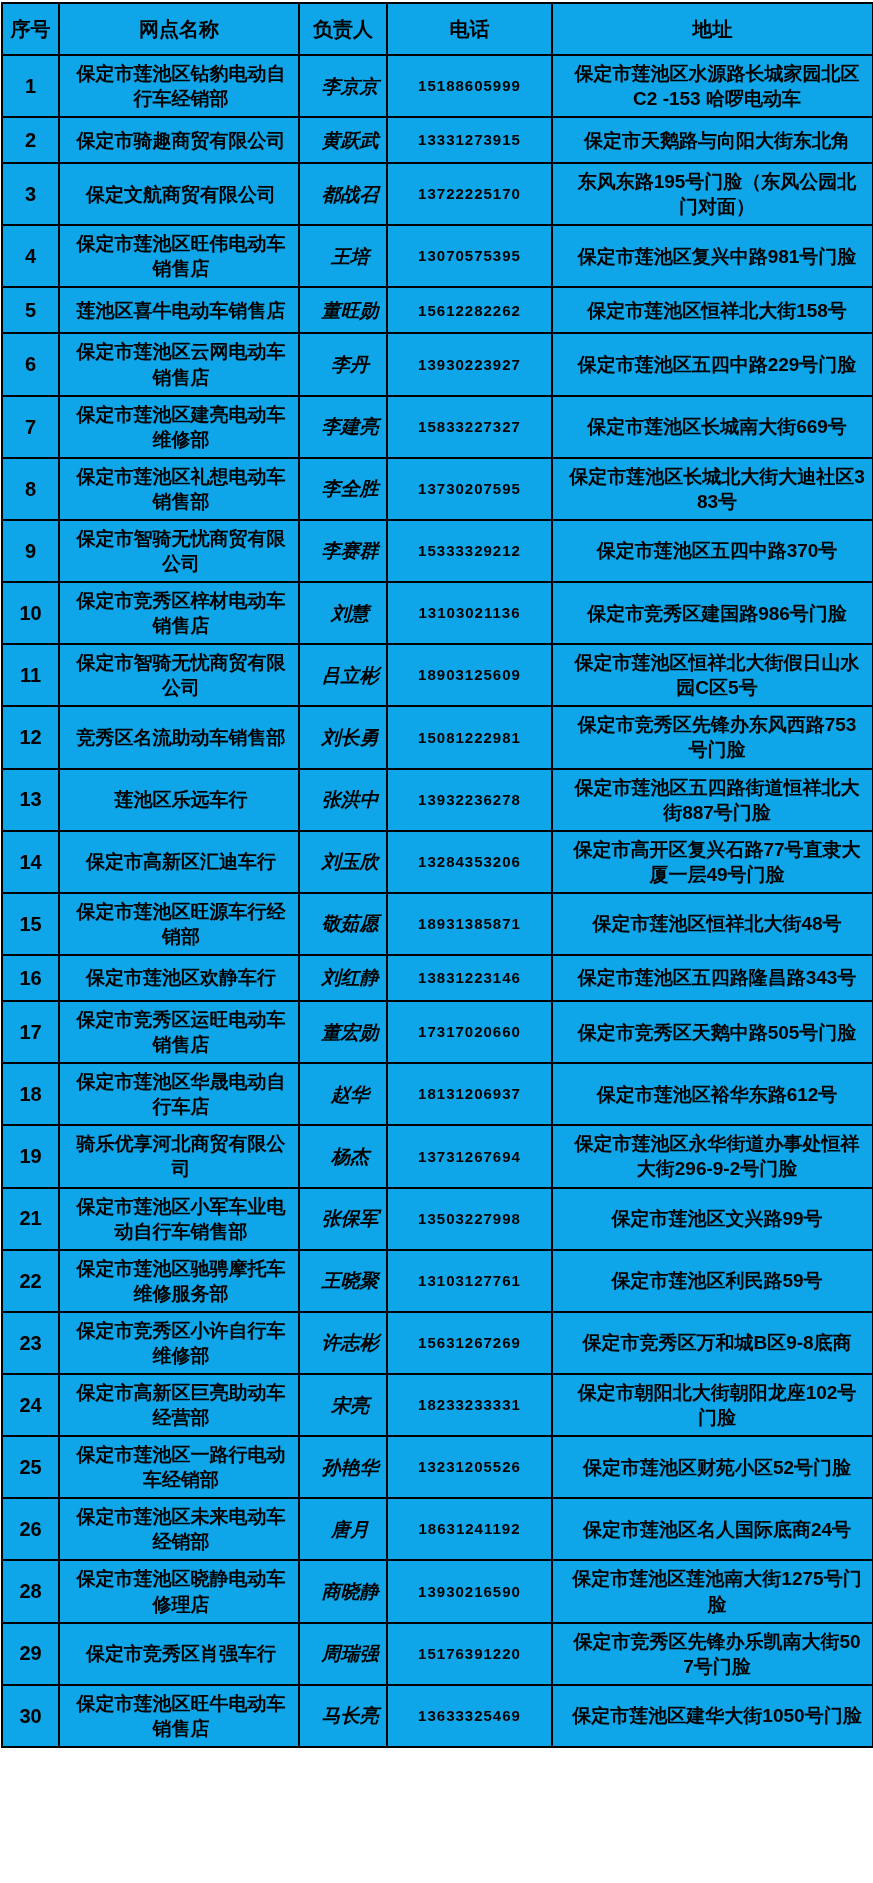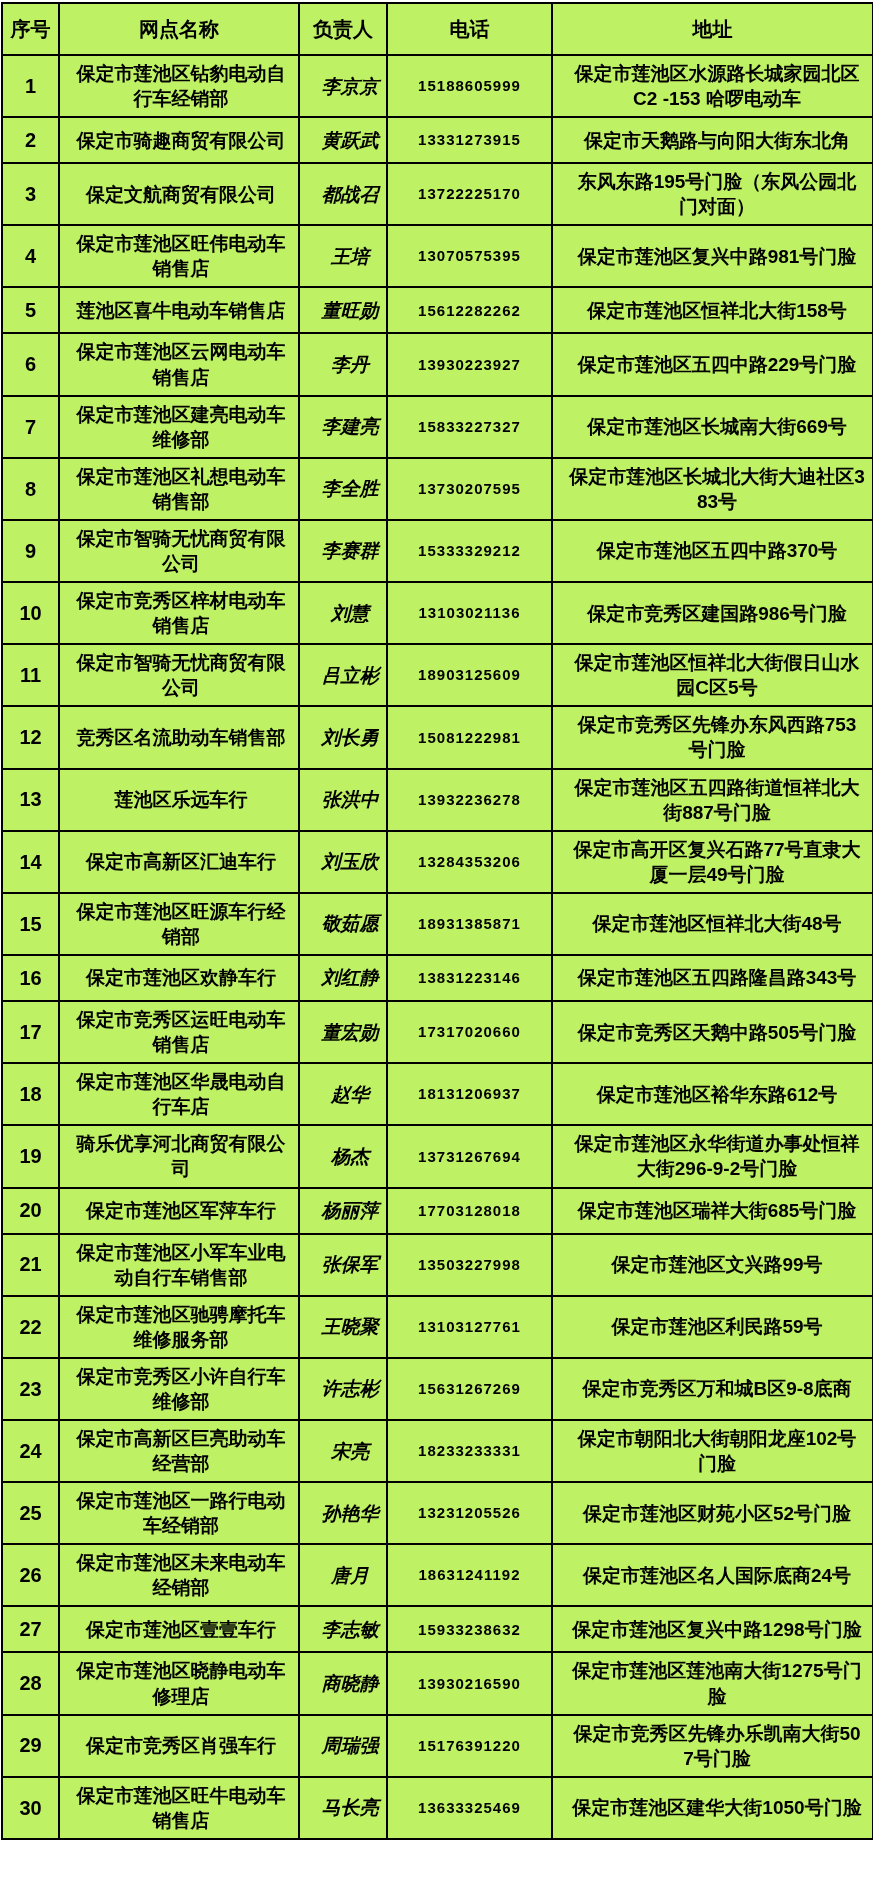--- a/index.html
+++ b/index.html
@@ -12,21 +12,21 @@
     width: 873px;
     min-height: 1883px;
     background: #ffffff;
     box-sizing: border-box;
     padding: 2px 1px;
   }
   table.dealer-table {
     border-collapse: collapse;
     table-layout: fixed;
     width: 871px;
-    background: #bef264;
+    background: #0ea5e9;
   }
   th, td {
     border: 2px solid #000000;
     text-align: center;
     vertical-align: middle;
     color: #000000;
     font-weight: bold;
     word-break: break-all;
     overflow-wrap: anywhere;
   }
@@ -196,27 +196,20 @@
           <td class="col-address">保定市莲池区裕华东路612号</td>
         </tr>
         <tr>
           <td class="col-no">19</td>
           <td class="col-name">骑乐优享河北商贸有限公司</td>
           <td class="col-person">杨杰</td>
           <td class="col-phone">13731267694</td>
           <td class="col-address">保定市莲池区永华街道办事处恒祥大街296-9-2号门脸</td>
         </tr>
         <tr>
-          <td class="col-no">20</td>
-          <td class="col-name">保定市莲池区军萍车行</td>
-          <td class="col-person">杨丽萍</td>
-          <td class="col-phone">17703128018</td>
-          <td class="col-address">保定市莲池区瑞祥大街685号门脸</td>
-        </tr>
-        <tr>
           <td class="col-no">21</td>
           <td class="col-name">保定市莲池区小军车业电动自行车销售部</td>
           <td class="col-person">张保军</td>
           <td class="col-phone">13503227998</td>
           <td class="col-address">保定市莲池区文兴路99号</td>
         </tr>
         <tr>
           <td class="col-no">22</td>
           <td class="col-name">保定市莲池区驰骋摩托车维修服务部</td>
           <td class="col-person">王晓聚</td>
@@ -245,27 +238,20 @@
           <td class="col-address">保定市莲池区财苑小区52号门脸</td>
         </tr>
         <tr>
           <td class="col-no">26</td>
           <td class="col-name">保定市莲池区未来电动车经销部</td>
           <td class="col-person">唐月</td>
           <td class="col-phone">18631241192</td>
           <td class="col-address">保定市莲池区名人国际底商24号</td>
         </tr>
         <tr>
-          <td class="col-no">27</td>
-          <td class="col-name">保定市莲池区壹壹车行</td>
-          <td class="col-person">李志敏</td>
-          <td class="col-phone">15933238632</td>
-          <td class="col-address">保定市莲池区复兴中路1298号门脸</td>
-        </tr>
-        <tr>
           <td class="col-no">28</td>
           <td class="col-name">保定市莲池区晓静电动车修理店</td>
           <td class="col-person">商晓静</td>
           <td class="col-phone">13930216590</td>
           <td class="col-address">保定市莲池区莲池南大街1275号门脸</td>
         </tr>
         <tr>
           <td class="col-no">29</td>
           <td class="col-name">保定市竞秀区肖强车行</td>
           <td class="col-person">周瑞强</td>

